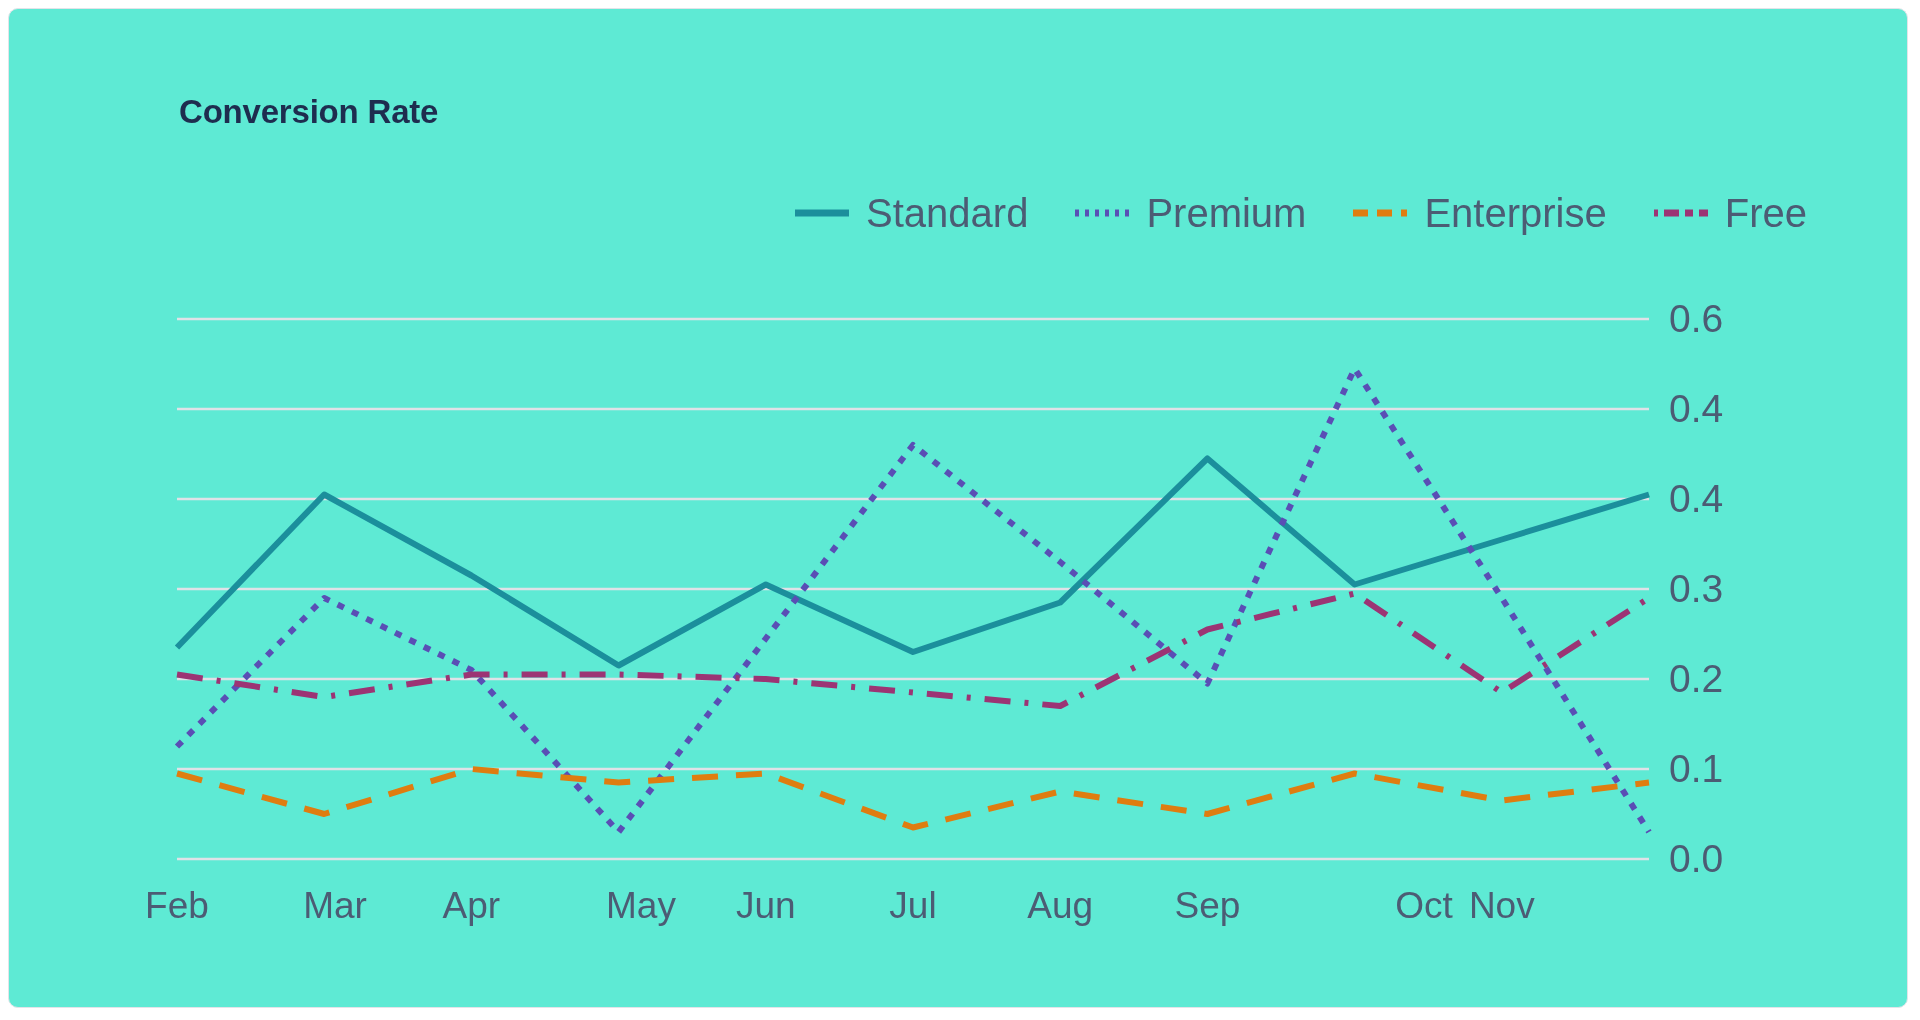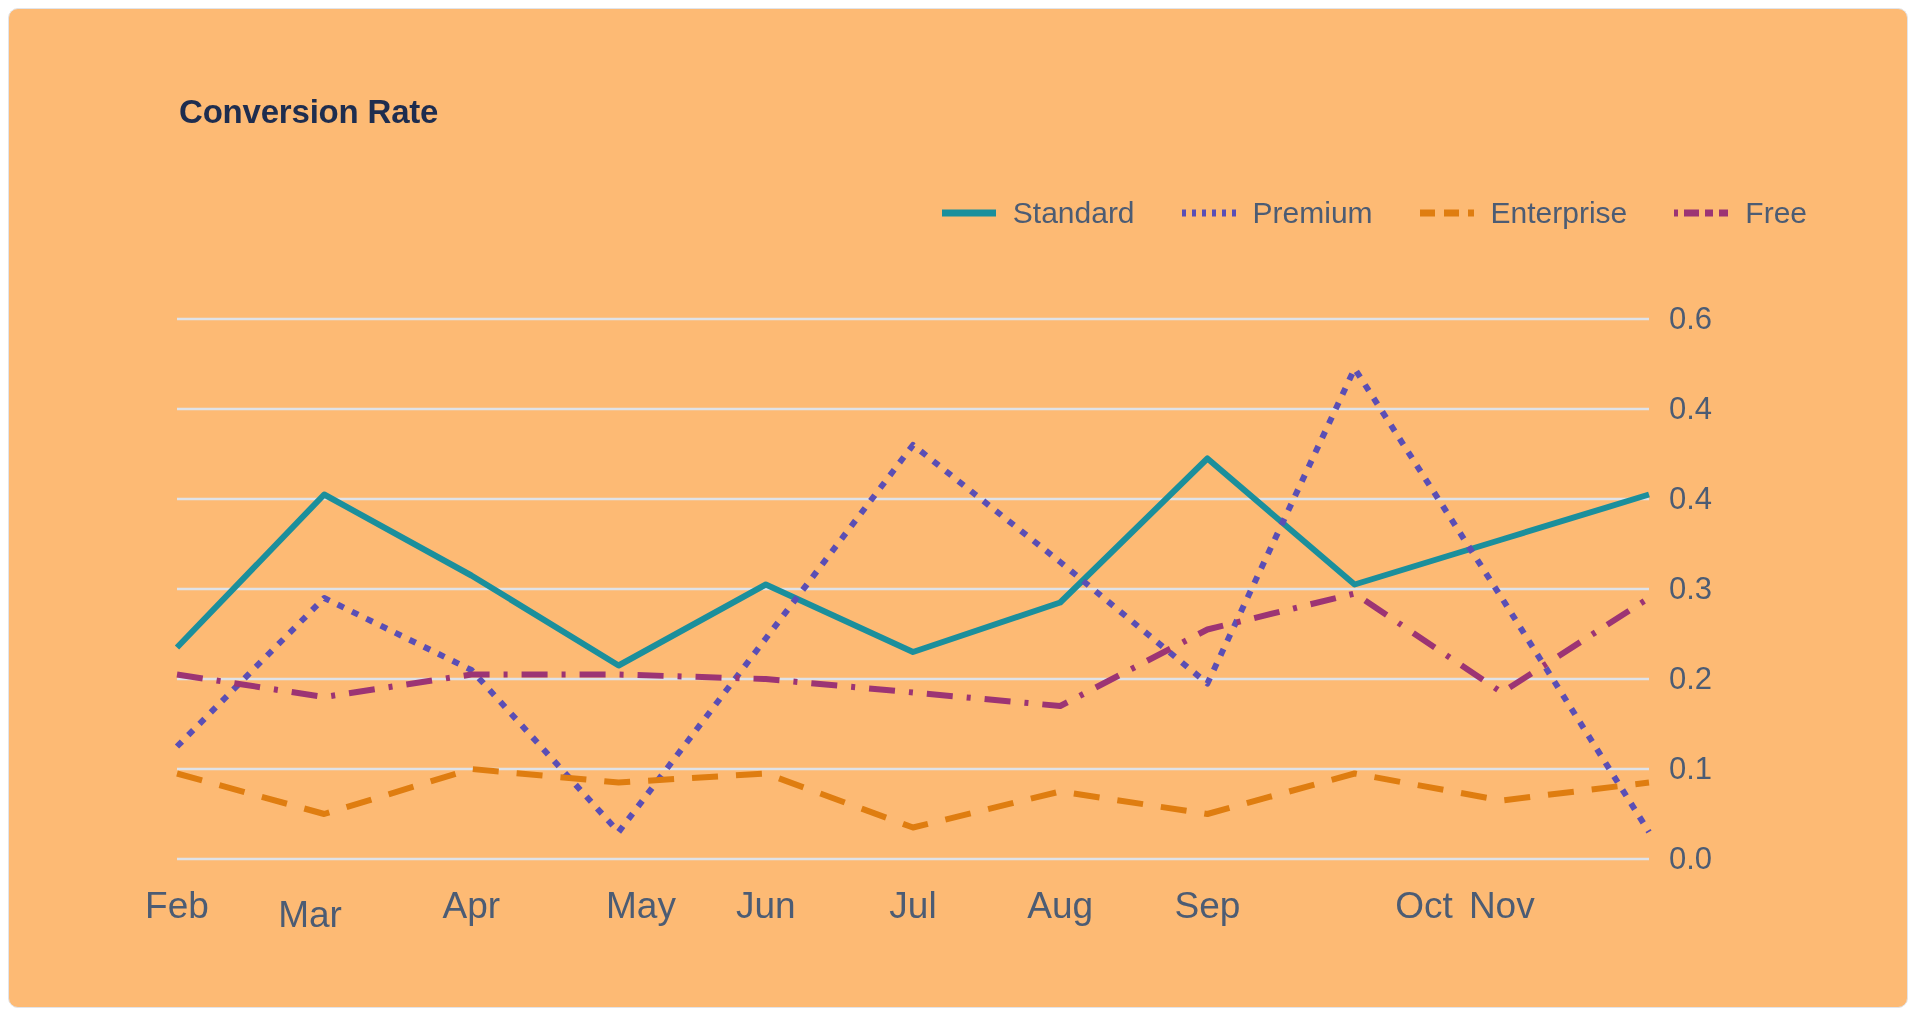--- a/index.html
+++ b/index.html
@@ -6,21 +6,21 @@
   body{
     width:1920px;height:1020px;
     background:#ffffff;
     font-family:"Liberation Sans","DejaVu Sans",sans-serif;
     overflow:hidden;
   }
   #card{
     position:absolute;
     left:8px;top:8px;
     width:1900px;height:1000px;
-    background:#fdba74;
+    background:#5eead4;
     border:1px solid #e2e4e9;
     border-radius:10px;
     box-sizing:border-box;
     overflow:hidden;
   }
   #title{
     position:absolute;
     left:170px;top:84px;
     font-size:33px;
     font-weight:bold;
@@ -32,35 +32,35 @@
     position:absolute;
     right:100px;top:184px;
     display:flex;
     align-items:center;
     gap:46px;
     height:40px;
   }
   .legend-item{display:flex;align-items:center;gap:16px;}
   .legend-swatch{width:56px;height:18px;display:block;}
   .legend-label{
-    font-size:30px;
+    font-size:40px;
     color:#4c5c74;
     white-space:nowrap;
     line-height:1;
   }
   #plot{
     position:absolute;
     left:168px;top:310px;
     width:1472px;height:540px;
   }
   #plot svg{display:block;width:100%;height:100%;overflow:visible;}
   .ytick{
     position:absolute;
     left:1660px;
-    font-size:31px;
+    font-size:39px;
     color:#4c5c74;
     transform:translateY(-50%);
     white-space:nowrap;
   }
   .xtick{
     position:absolute;
     top:876px;
     font-size:37px;
     color:#4c5c74;
     transform:translateX(-50%);
@@ -118,21 +118,21 @@
   </div>
 
 <div class="ytick" style="top: 850px;">0.0</div>
     <div class="ytick" style="top: 760px;">0.1</div>
     <div class="ytick" style="top: 670px;">0.2</div>
     <div class="ytick" style="top: 580px;">0.3</div>
     <div class="ytick" style="top: 490px;">0.4</div>
     <div class="ytick" style="top: 400px;">0.4</div>
     <div class="ytick" style="top: 310px;">0.6</div>
     <div class="xtick" style="left: 168px;">Feb</div>
-    <div class="xtick" style="left: 301px; margin-top: 9px;">Mar</div>
+    <div class="xtick" style="left: 326px;">Mar</div>
     <div class="xtick" style="left: 462.4px;">Apr</div>
     <div class="xtick" style="left: 632px;">May</div>
     <div class="xtick" style="left: 756.8px;">Jun</div>
     <div class="xtick" style="left: 904px;">Jul</div>
     <div class="xtick" style="left: 1051.2px;">Aug</div>
     <div class="xtick" style="left: 1198.4px;">Sep</div>
     <div class="xtick" style="left: 1403px; margin-left: 12px;">Oct</div>
     <div class="xtick" style="left: 1492.8px;">Nov</div>
   </div>
 

